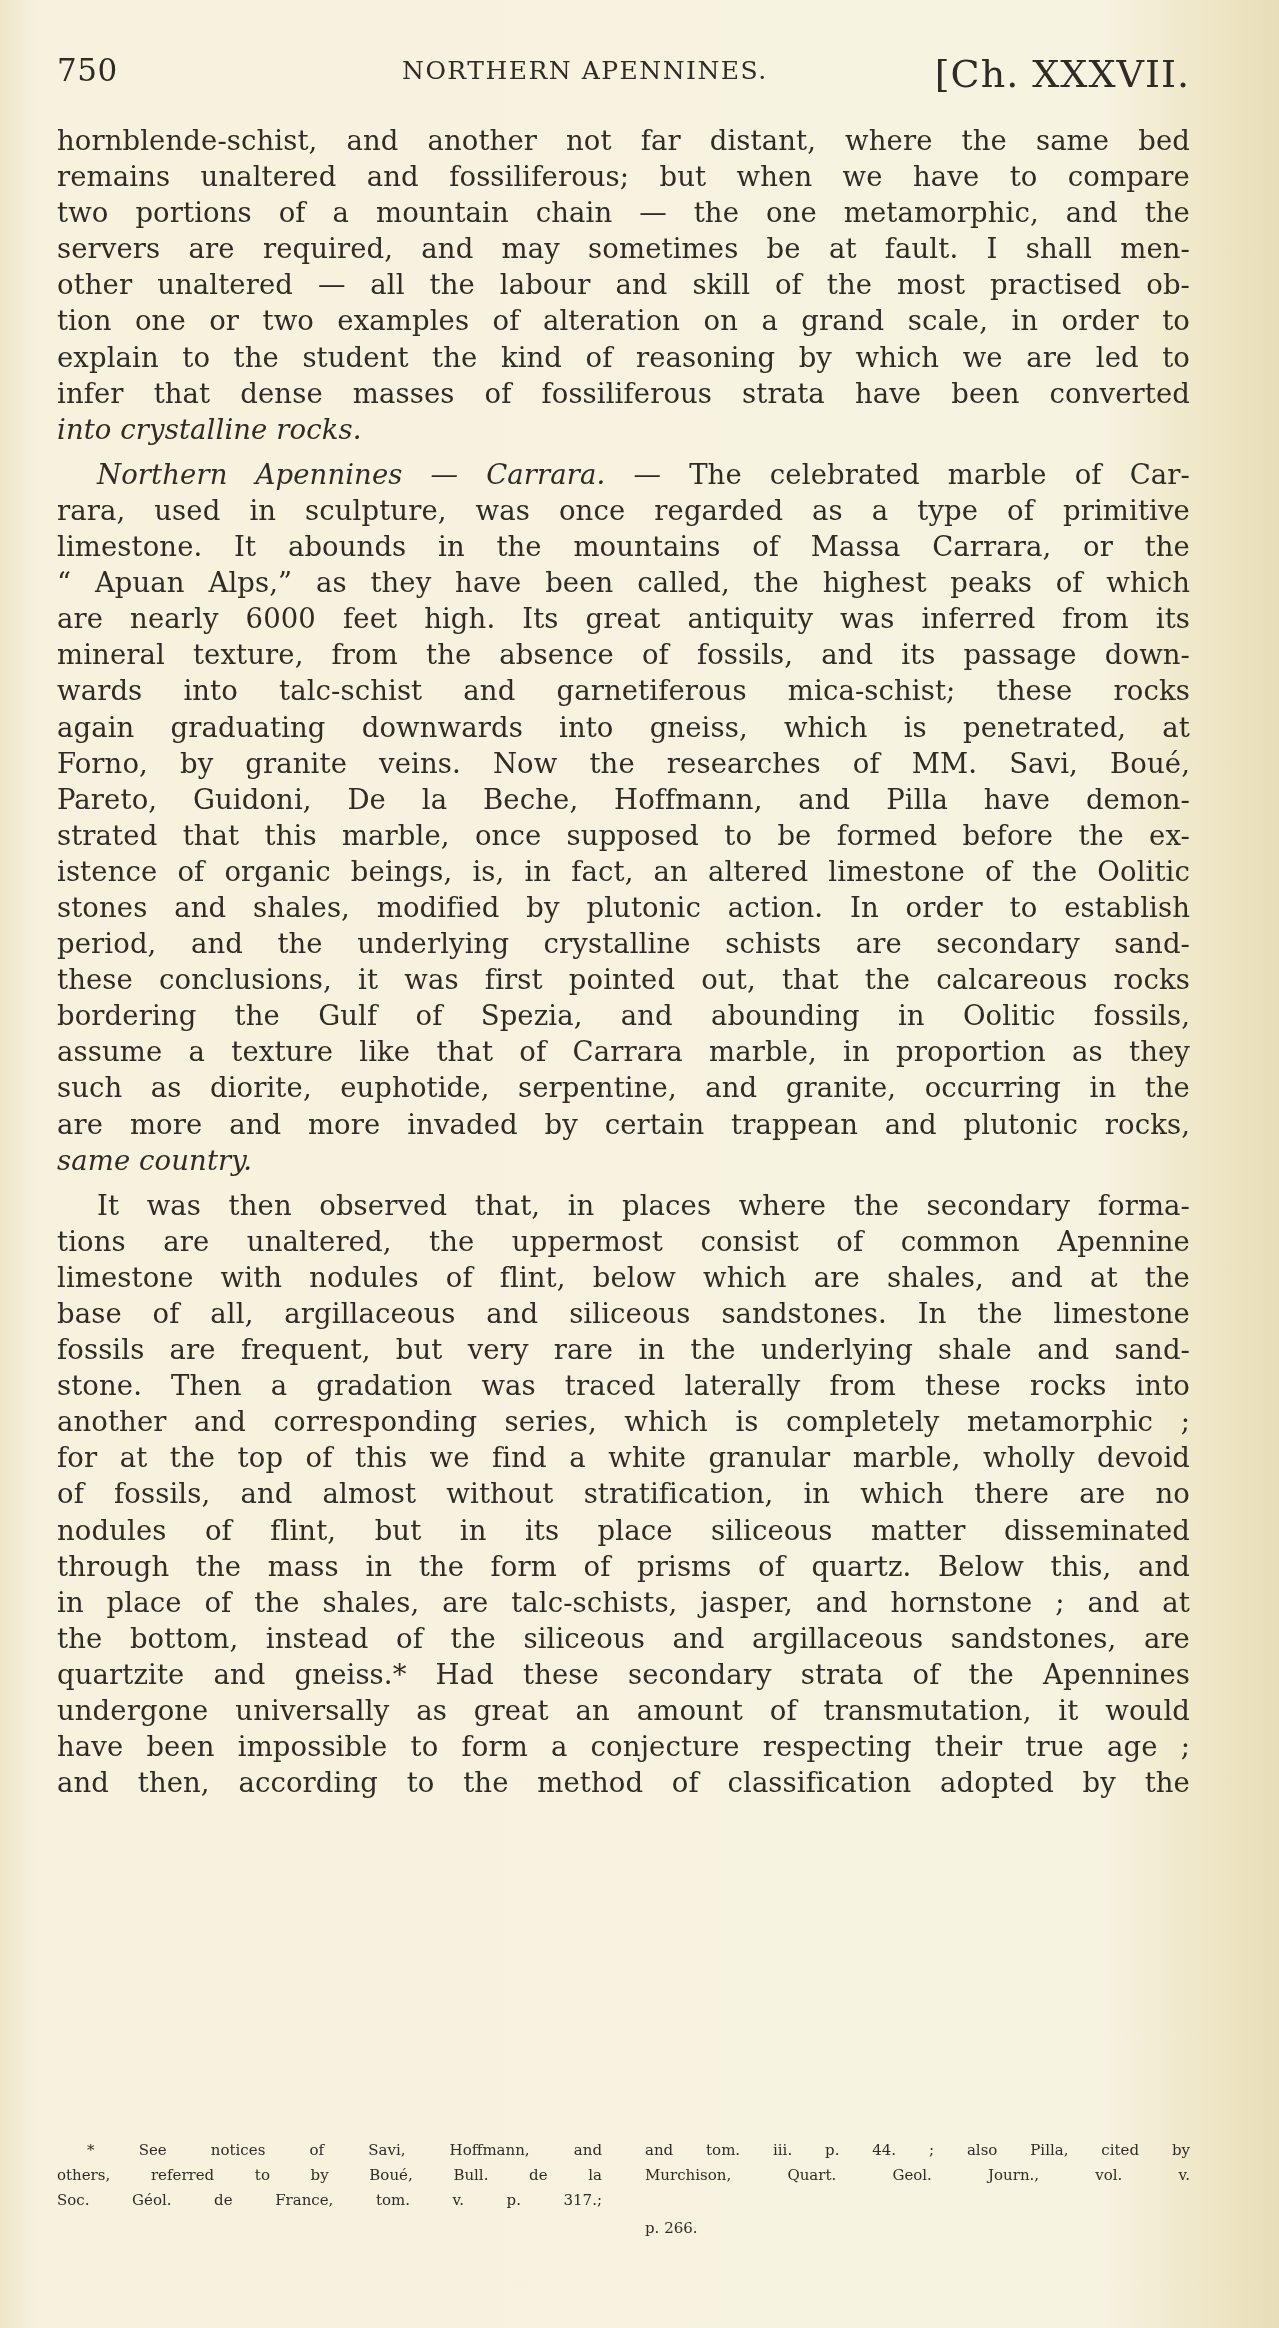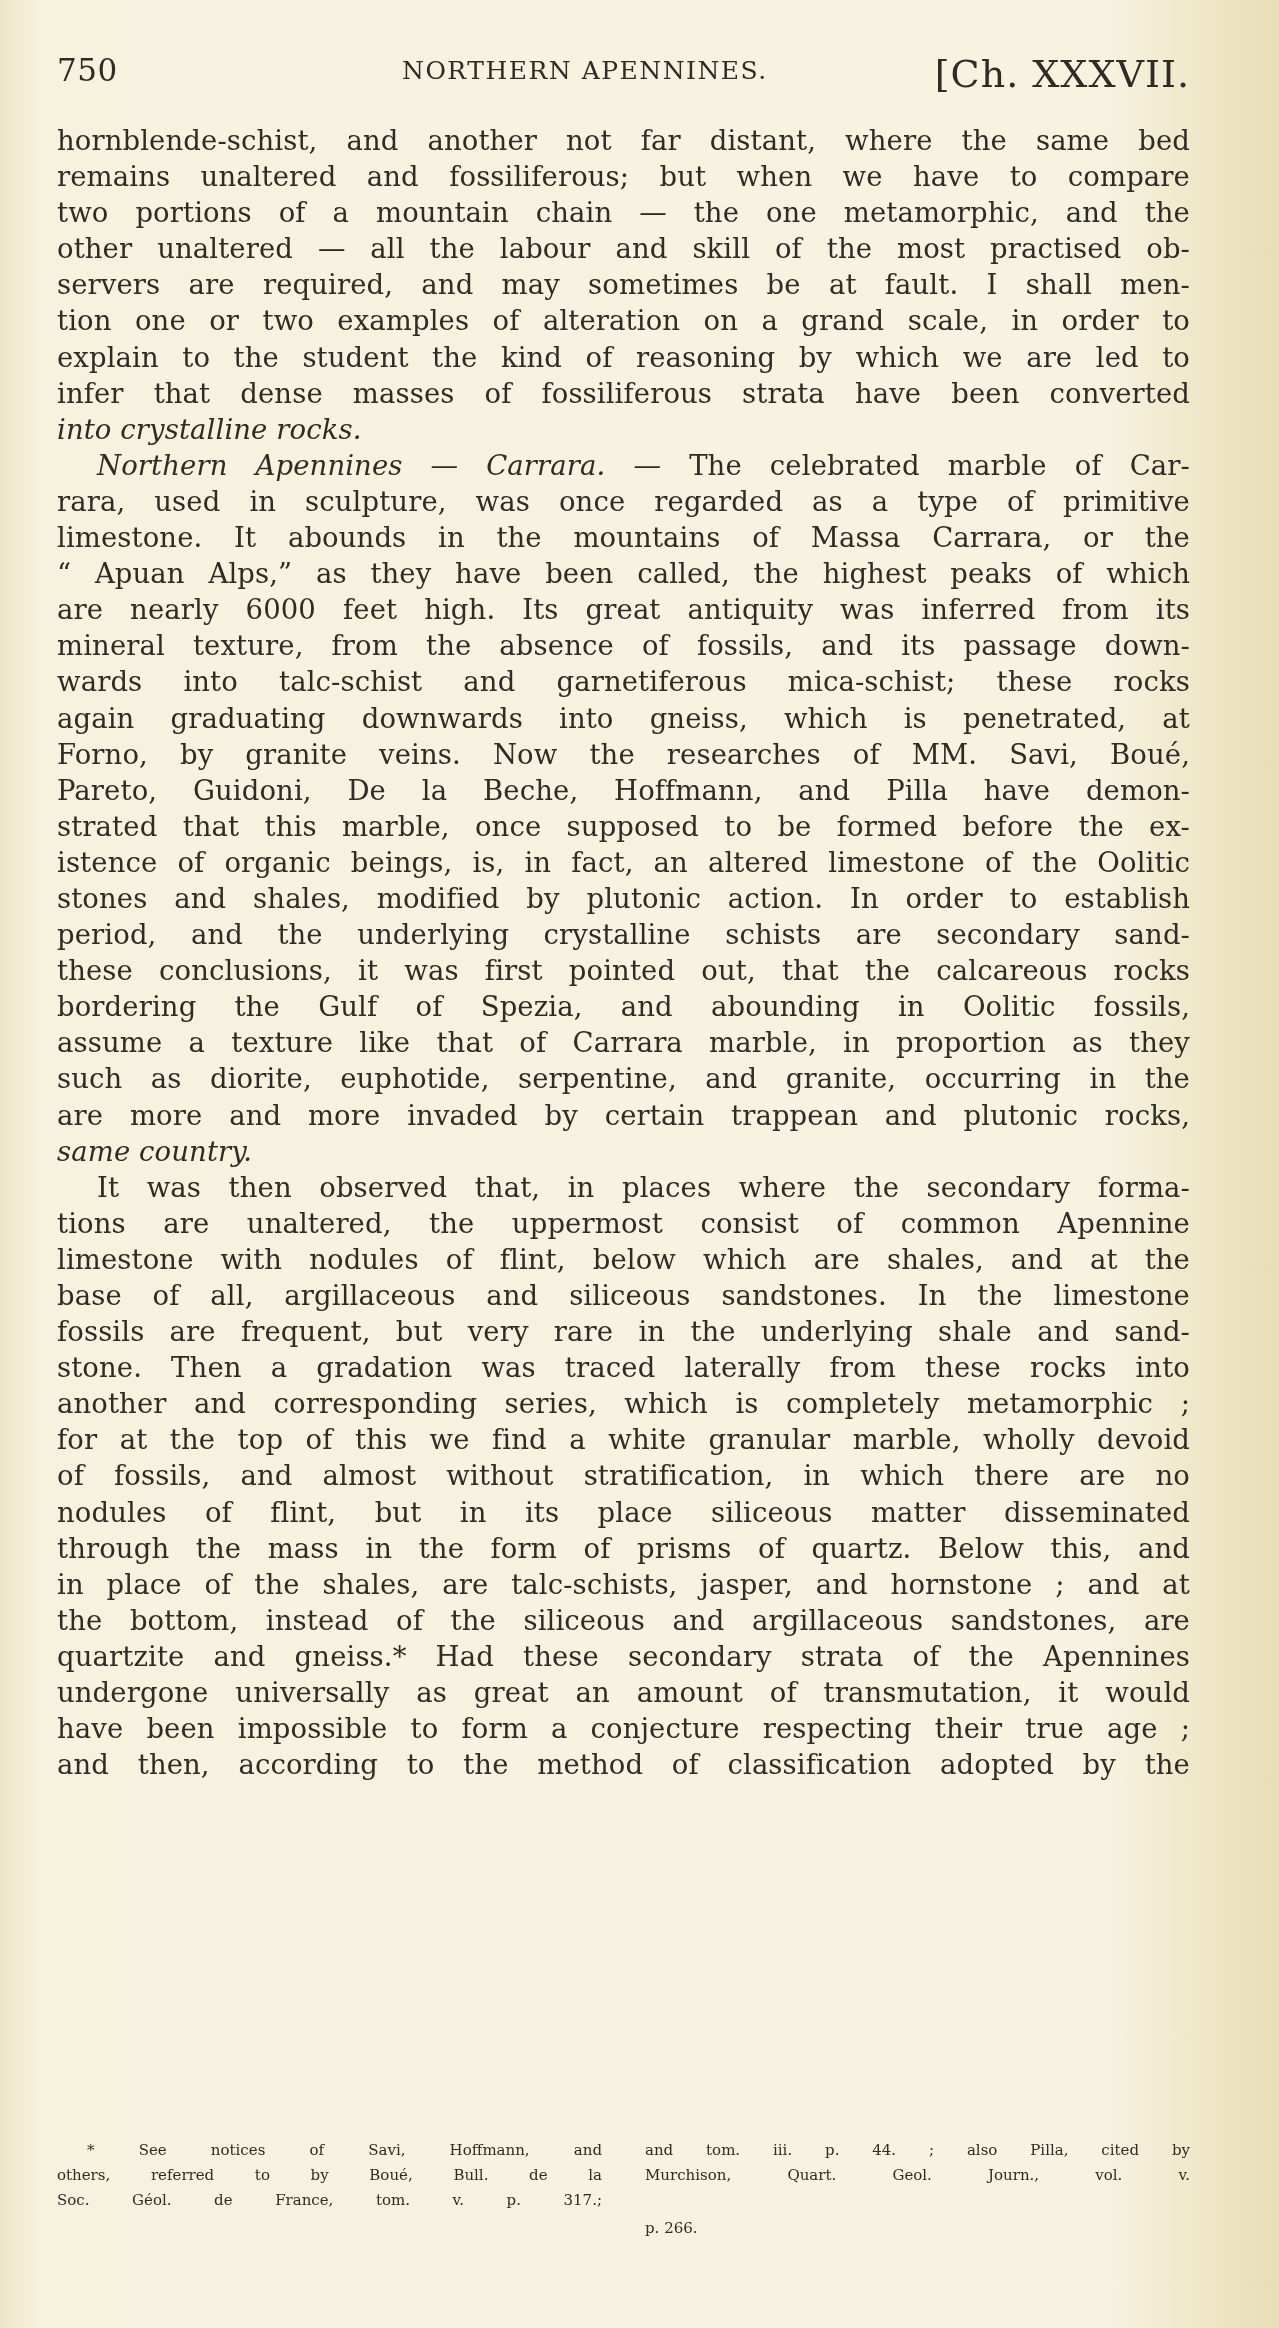--- a/index.html
+++ b/index.html
@@ -59,20 +59,21 @@
     text-align: justify;
     text-align-last: justify;
     letter-spacing: 0.1px;
   }
   .line.last {
     text-align-last: left;
     font-style: italic;
   }
   .line.indent {
     padding-left: 40px;
+    margin-top: 9px;
   }
   .line .it { font-style: italic; }
   .footnotes {
     position: absolute;
     left: 57px;
     top: 2138px;
     width: 1133px;
     display: flex;
     justify-content: space-between;
   }
@@ -97,22 +98,22 @@
   <div class="header">
     <span class="pno">750</span>
     <span class="title">NORTHERN APENNINES.</span>
     <span class="chap">[Ch. XXXVII.</span>
   </div>
 
   <div class="body">
     <div class="line">hornblende-schist, and another not far distant, where the same bed</div>
     <div class="line">remains unaltered and fossiliferous; but when we have to compare</div>
     <div class="line">two portions of a mountain chain — the one metamorphic, and the</div>
+    <div class="line">servers are required, and may sometimes be at fault.  I shall men-</div>
     <div class="line">other unaltered — all the labour and skill of the most practised ob-</div>
-    <div class="line">servers are required, and may sometimes be at fault.  I shall men-</div>
     <div class="line">tion one or two examples of alteration on a grand scale, in order to</div>
     <div class="line">explain to the student the kind of reasoning by which we are led to</div>
     <div class="line">infer that dense masses of fossiliferous strata have been converted</div>
     <div class="line last">into crystalline rocks.</div>
     <div class="line indent"><span class="it">Northern Apennines — Carrara. —</span> <span>The celebrated marble of Car-</span></div>
     <div class="line">rara, used in sculpture, was once regarded as a type of primitive</div>
     <div class="line">limestone.  It abounds in the mountains of Massa Carrara, or the</div>
     <div class="line">“ Apuan Alps,” as they have been called, the highest peaks of which</div>
     <div class="line">are nearly 6000 feet high.  Its great antiquity was inferred from its</div>
     <div class="line">mineral texture, from the absence of fossils, and its passage down-</div>

